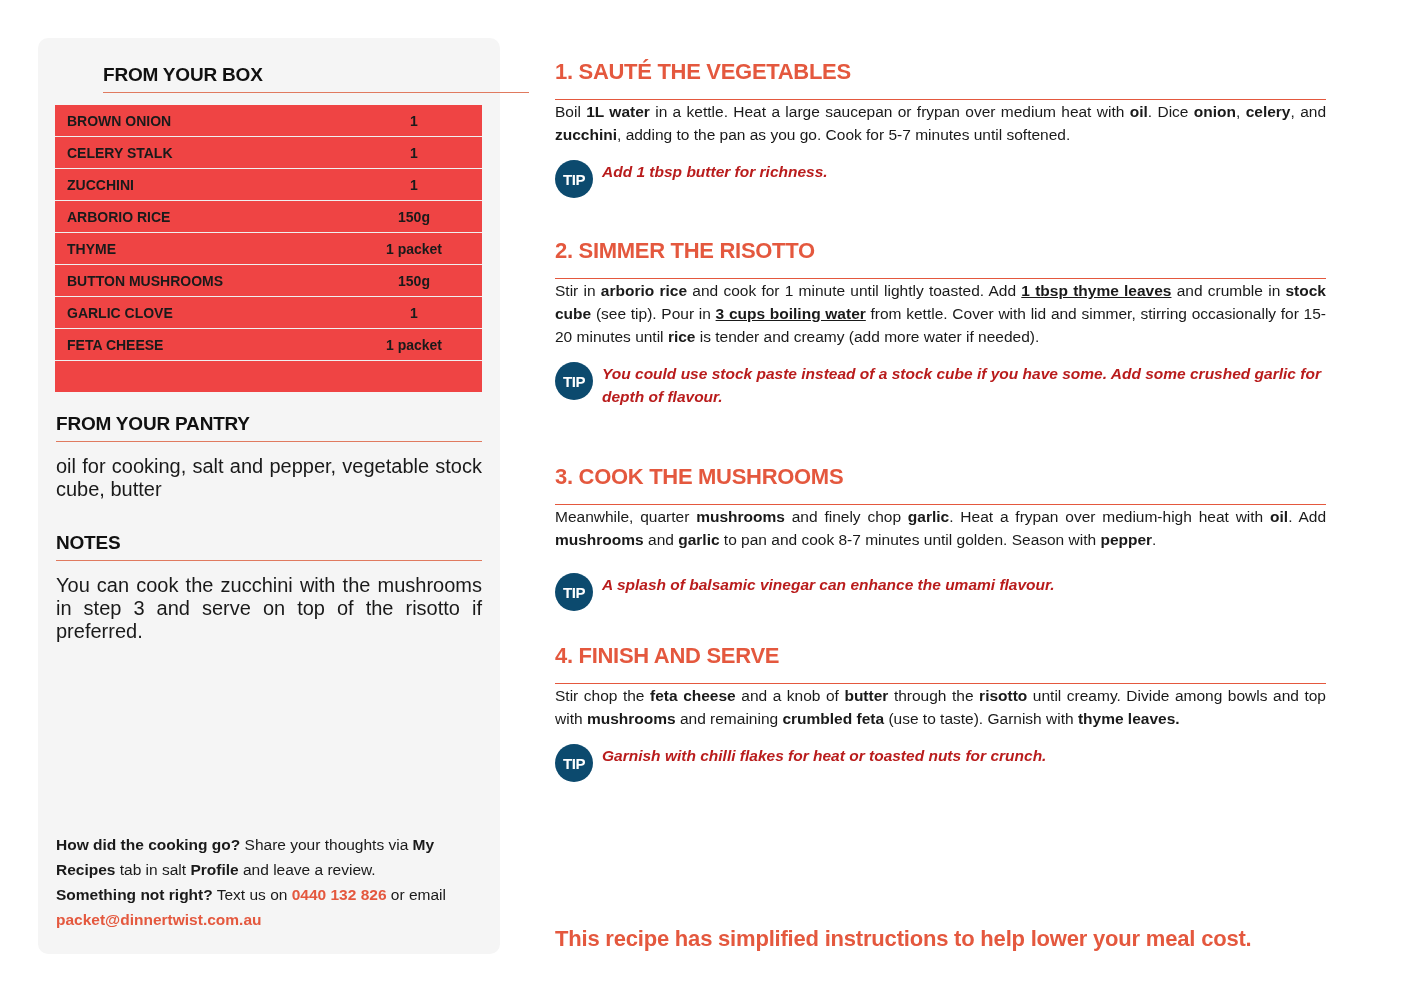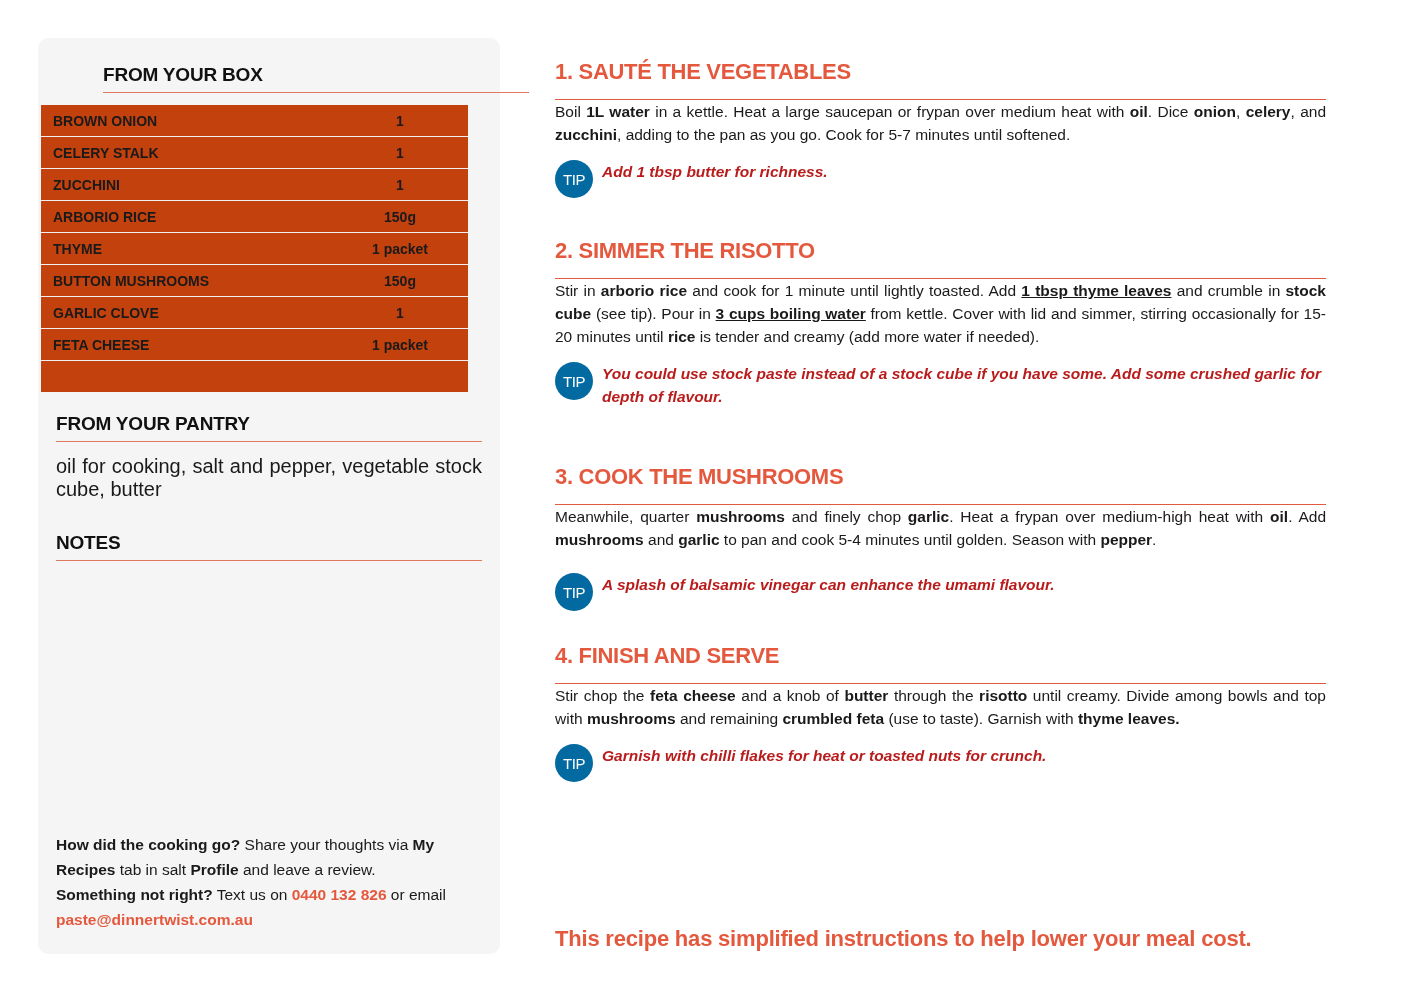--- a/index.html
+++ b/index.html
@@ -6,22 +6,22 @@
   body { width: 1403px; height: 992px; position: relative; overflow: hidden;
          font-family: "Liberation Sans", "DejaVu Sans", sans-serif; color: #1a1a1a; }
 
   .left-panel { position: absolute; left: 38px; top: 38px; width: 462px; height: 916px;
                 background: #f5f5f5; border-radius: 10px; }
 
   .section-title { position: absolute; left: 18px; width: 426px; font-weight: bold;
                    font-size: 19px; color: #111; padding-bottom: 6px;
                    border-bottom: 1.5px solid #e07a5f; letter-spacing: -0.2px; }
 
-  .ingredients-table { position: absolute; left: 3px; top: 67px; width: 427px;
-                       background: #c2410c; }
+  .ingredients-table { position: absolute; left: 17px; top: 67px; width: 427px;
+                       background: #ef4444; }
   .ing-row { display: flex; height: 31px; align-items: center;
              border-bottom: 1px solid #f0f0f0; font-size: 14px; font-weight: bold; }
   .ing-name { width: 280px; padding-left: 12px; text-transform: uppercase; }
   .ing-qty { width: 134px; text-align: center; }
   .ing-empty { height: 31px; }
 
   .pantry-text, .notes-text { position: absolute; left: 18px; width: 426px;
                                font-size: 20px; line-height: 23px; color: #1a1a1a; text-align: justify; }
 
   .footer-text { position: absolute; left: 18px; top: 794px; width: 426px;
@@ -29,22 +29,22 @@
   .footer-text b { font-weight: bold; }
   .accent-link { color: #e4583e; font-weight: bold; text-decoration: none; }
 
   .step { position: absolute; left: 555px; width: 771px; }
   .step-title { font-size: 22px; font-weight: bold; color: #e4583e; padding-bottom: 14px;
                 border-bottom: 1.5px solid #e4583e; letter-spacing: -0.3px; }
   .step-body { margin-top: 0; font-size: 15.5px; line-height: 23px; color: #1a1a1a; text-align: justify; }
   .step-body b { font-weight: bold; }
 
   .tip { display: flex; align-items: flex-start; margin-top: 14px; }
-  .tip-badge { width: 38px; height: 38px; border-radius: 50%; background: #0369a1; color: #fff;
-               font-weight: normal; font-size: 15px; display: flex; align-items: center;
+  .tip-badge { width: 38px; height: 38px; border-radius: 50%; background: #0c4a6e; color: #fff;
+               font-weight: bold; font-size: 15px; display: flex; align-items: center;
                justify-content: center; flex-shrink: 0; letter-spacing: -0.5px; }
   .tip-text { margin-left: 9px; margin-top: 0; font-style: italic; font-weight: bold;
               color: #b91c1c; font-size: 15.5px; line-height: 23px; }
 
   .disclaimer { position: absolute; left: 555px; top: 926px; font-size: 22px; font-weight: bold;
                 color: #e4583e; letter-spacing: -0.2px; }
 </style>
 </head>
 <body>
 
@@ -83,24 +83,25 @@
       <span class="ing-name">FETA CHEESE</span>
       <span class="ing-qty">1 packet</span>
     </div>
     <div class="ing-empty"></div>
   </div>
 
   <div class="section-title" style="top:375px;">FROM YOUR PANTRY</div>
   <div class="pantry-text" style="top:417px;">oil for cooking, salt and pepper, vegetable stock cube, butter</div>
 
   <div class="section-title" style="top:494px;">NOTES</div>
+  <div class="notes-text" style="top:536px;">You can cook the zucchini with the mushrooms in step 3 and serve on top of the risotto if preferred.</div>
 
   <div class="footer-text">
     <b>How did the cooking go?</b><span> Share your thoughts via </span><b>My Recipes</b><span> tab in salt </span><b>Profile</b><span> and leave a review.</span><br>
-    <b>Something not right?</b><span> Text us on </span><a class="accent-link">0440 132 826</a><span> or email </span><a class="accent-link">paste@dinnertwist.com.au</a>
+    <b>Something not right?</b><span> Text us on </span><a class="accent-link">0440 132 826</a><span> or email </span><a class="accent-link">packet@dinnertwist.com.au</a>
   </div>
 </div>
 
 <div class="step" style="top:59px;">
   <div class="step-title">1. SAUTÉ THE VEGETABLES</div>
   <div class="step-body"><span>Boil </span><b>1L water</b><span> in a kettle. Heat a large saucepan or frypan over medium heat with </span><b>oil</b><span>. Dice </span><b>onion</b><span>, </span><b>celery</b><span>, and </span><b>zucchini</b><span>, adding to the pan as you go. Cook for 5-7 minutes until softened.</span></div>
   <div class="tip">
     <div class="tip-badge">TIP</div>
     <div class="tip-text">Add 1 tbsp butter for richness.</div>
   </div>
@@ -110,21 +111,21 @@
   <div class="step-title">2. SIMMER THE RISOTTO</div>
   <div class="step-body"><span>Stir in </span><b>arborio rice</b><span> and cook for 1 minute until lightly toasted. Add </span><b style="text-decoration: underline;">1 tbsp thyme leaves</b><span> and crumble in </span><b>stock cube</b><span> (see tip). Pour in </span><b style="text-decoration: underline;">3 cups boiling water</b><span> from kettle. Cover with lid and simmer, stirring occasionally for 15-20 minutes until </span><b>rice</b><span> is tender and creamy (add more water if needed).</span></div>
   <div class="tip">
     <div class="tip-badge">TIP</div>
     <div class="tip-text">You could use stock paste instead of a stock cube if you have some. Add some crushed garlic for depth of flavour.</div>
   </div>
 </div>
 
 <div class="step" style="top:464px;">
   <div class="step-title">3. COOK THE MUSHROOMS</div>
-  <div class="step-body"><span>Meanwhile, quarter </span><b>mushrooms</b><span> and finely chop </span><b>garlic</b><span>. Heat a frypan over medium-high heat with </span><b>oil</b><span>. Add </span><b>mushrooms</b><span> and </span><b>garlic</b><span> to pan and cook  5-4 minutes until golden. Season with </span><b>pepper</b><span>.</span></div>
+  <div class="step-body"><span>Meanwhile, quarter </span><b>mushrooms</b><span> and finely chop </span><b>garlic</b><span>. Heat a frypan over medium-high heat with </span><b>oil</b><span>. Add </span><b>mushrooms</b><span> and </span><b>garlic</b><span> to pan and cook  8-7 minutes until golden. Season with </span><b>pepper</b><span>.</span></div>
   <div class="tip" style="margin-top:22px;">
     <div class="tip-badge">TIP</div>
     <div class="tip-text">A splash of balsamic vinegar can enhance the umami flavour.</div>
   </div>
 </div>
 
 <div class="step" style="top:643px;">
   <div class="step-title">4. FINISH AND SERVE</div>
   <div class="step-body"><span>Stir chop the </span><b>feta cheese</b><span> and a knob of </span><b>butter</b><span> through the </span><b>risotto</b><span> until creamy. Divide among bowls and top with </span><b>mushrooms</b><span> and remaining </span><b>crumbled feta</b><span> (use to taste). Garnish with </span><b>thyme leaves.</b></div>
   <div class="tip">

